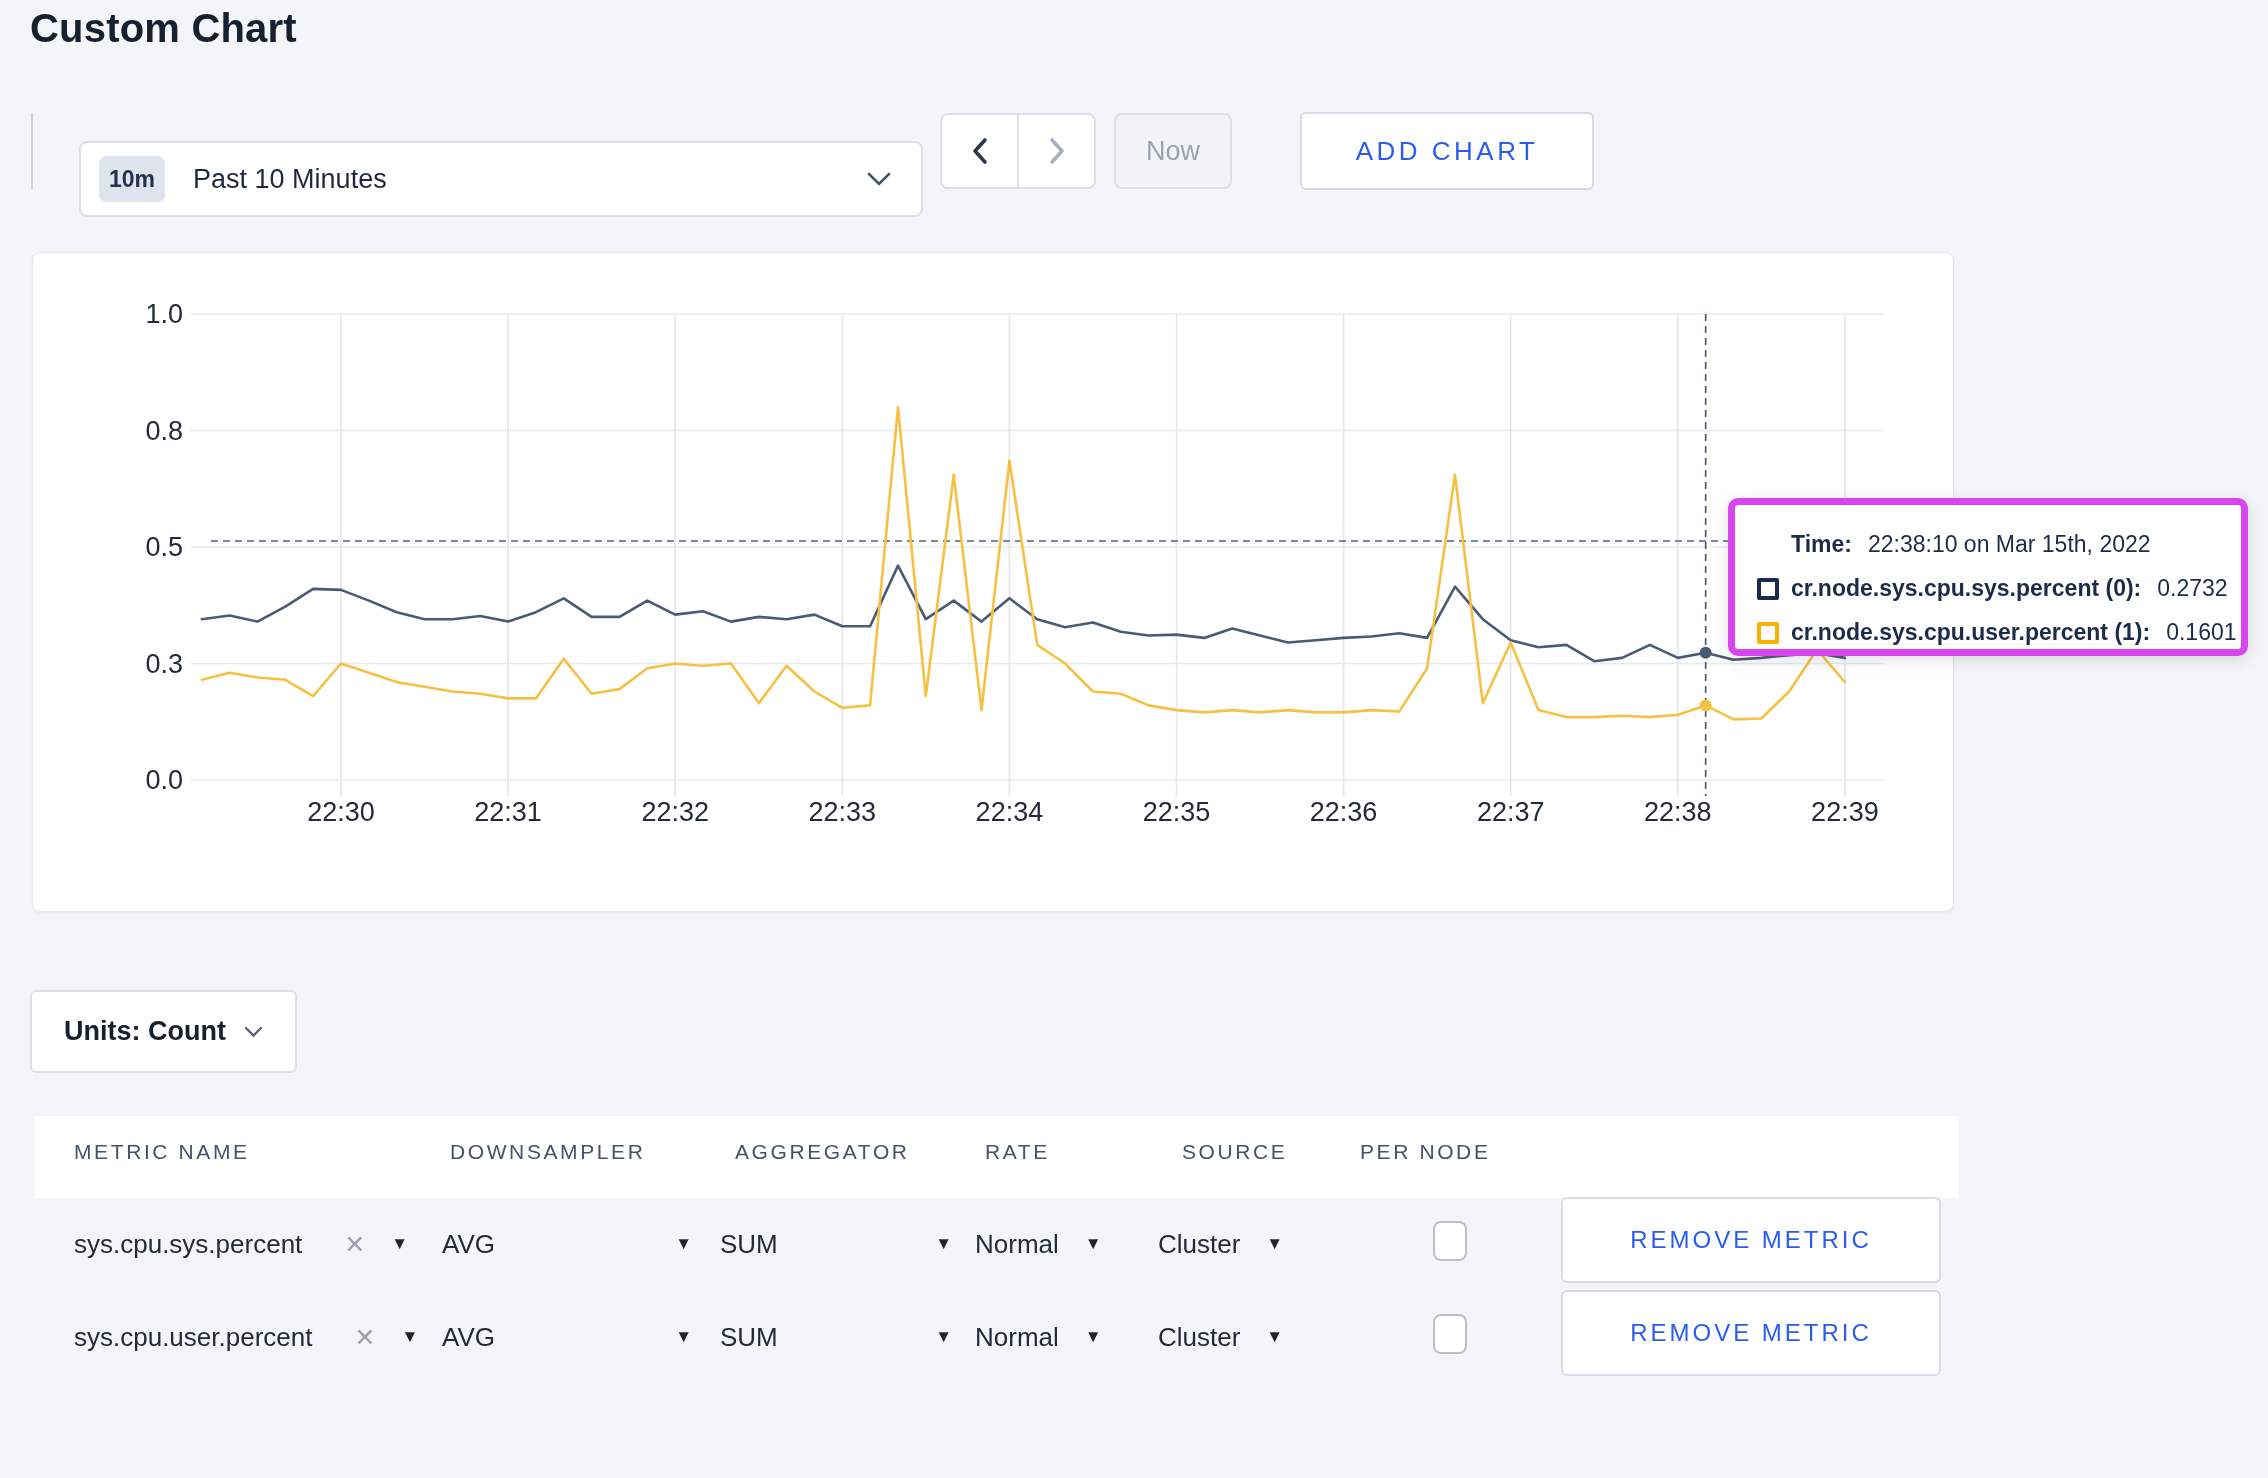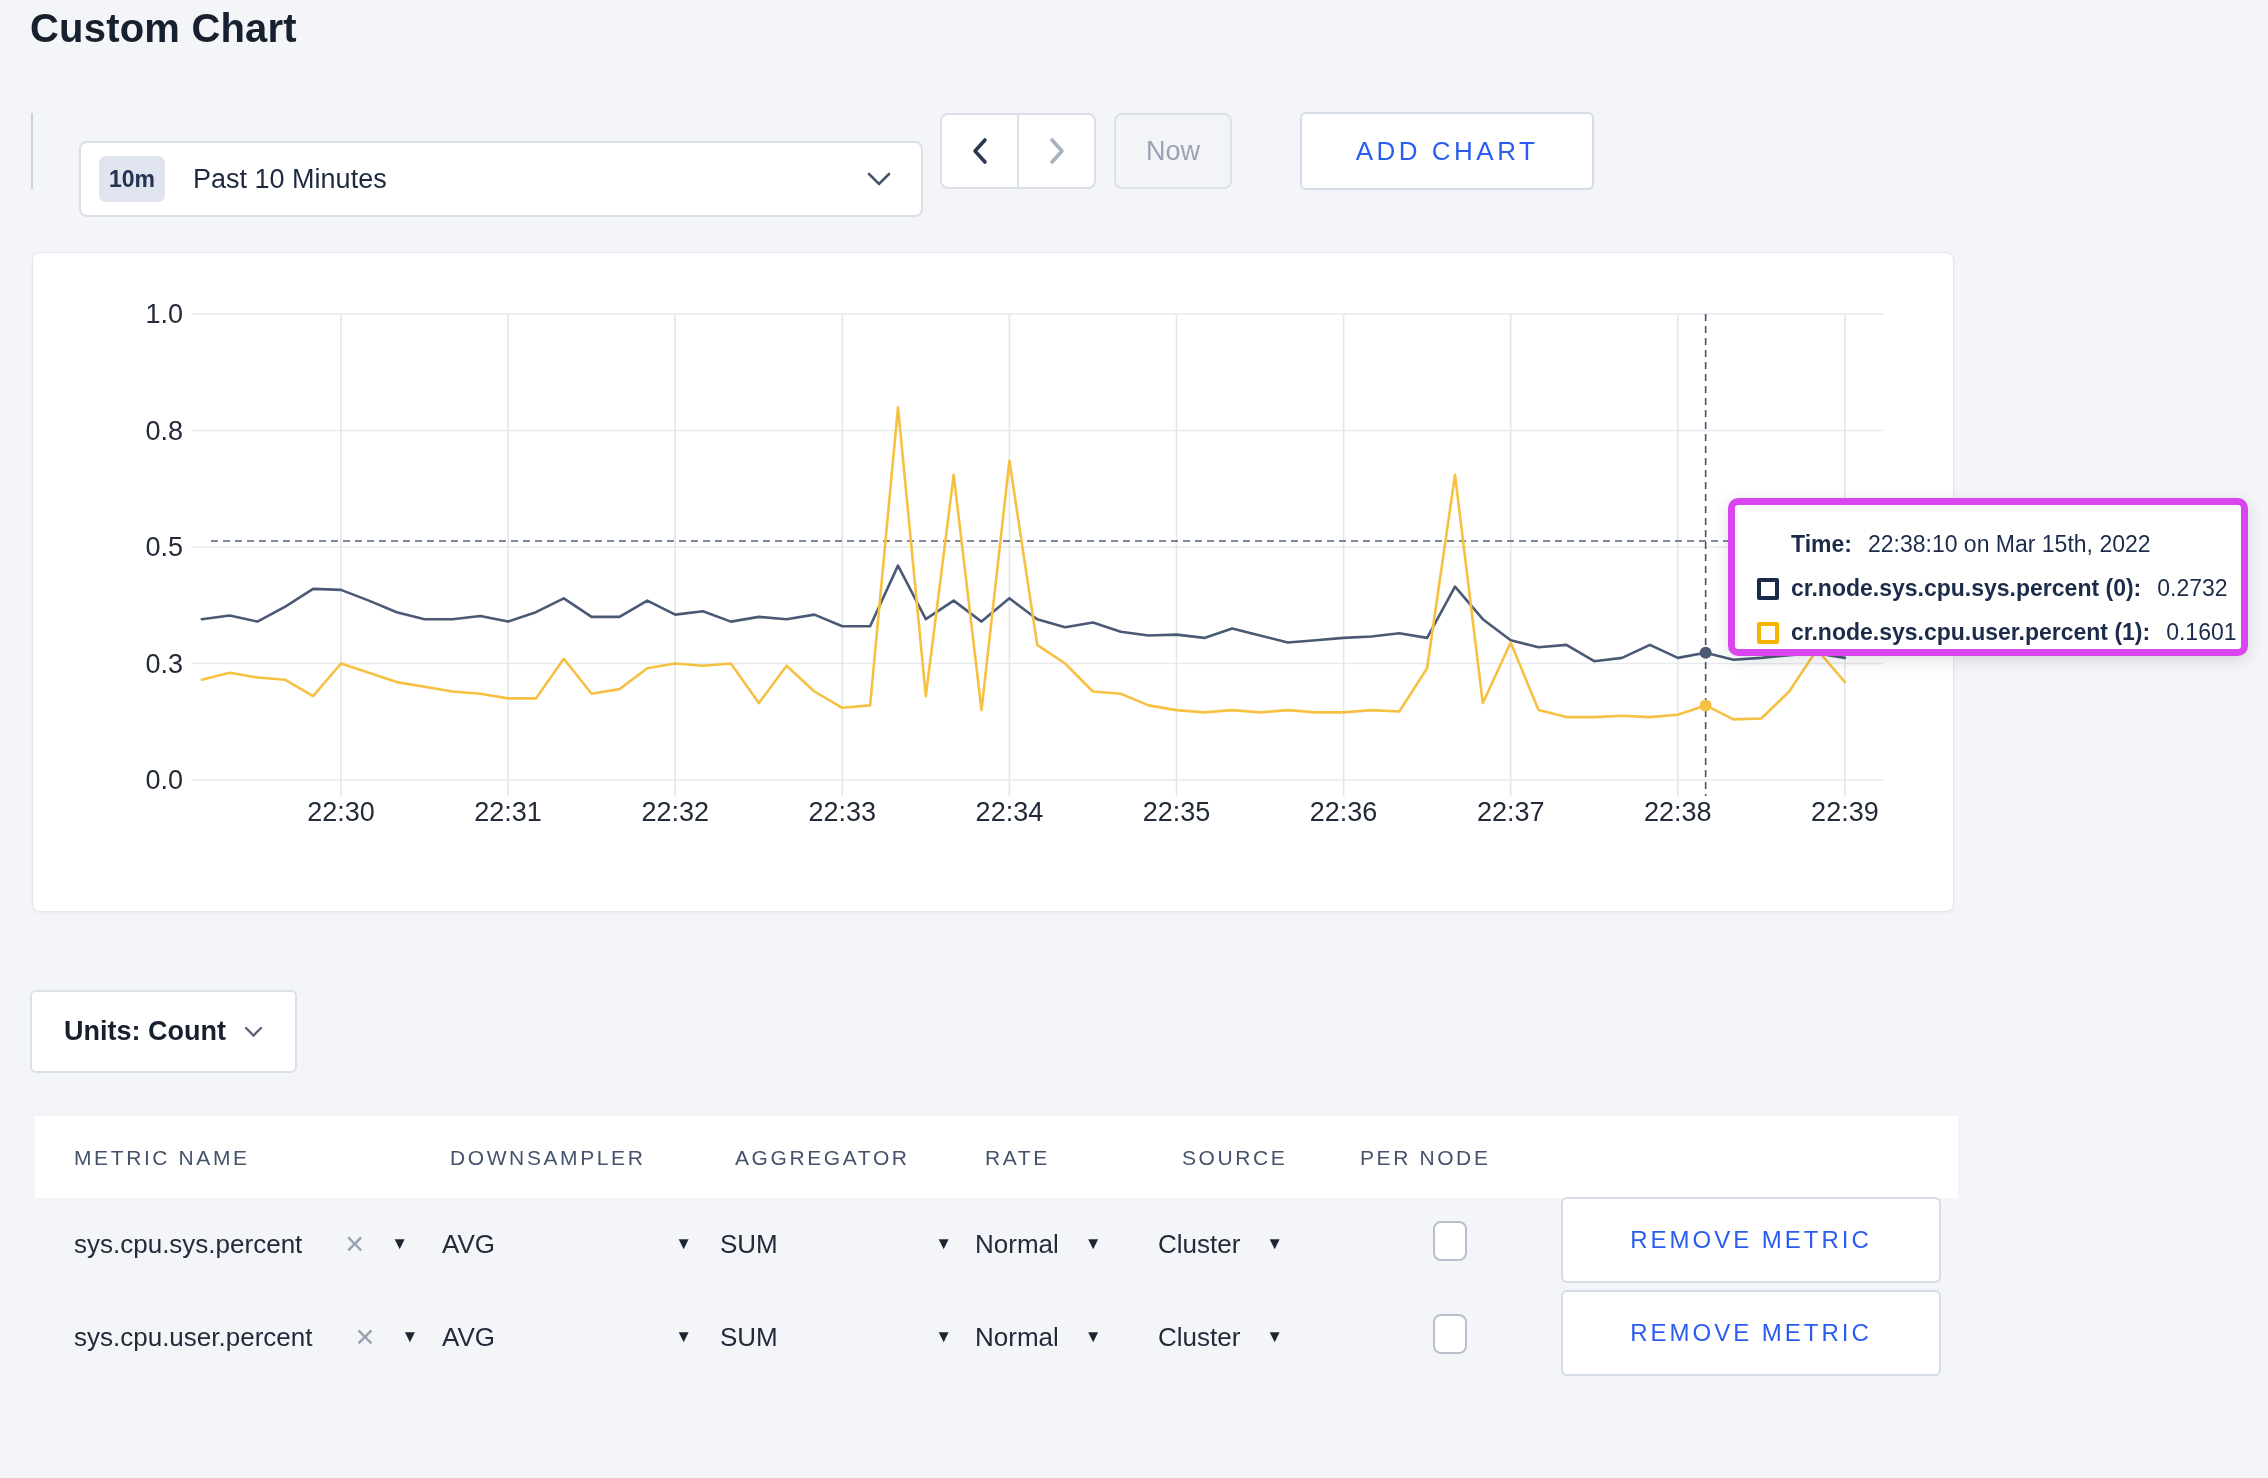--- a/index.html
+++ b/index.html
@@ -76,21 +76,21 @@
     font-size:27px; font-weight:bold; color:#17202e; cursor:pointer;
   }
   .btn-remove-chart { position:absolute; left:319px; top:990px; width:366px; height:83px; font-size:26px; }
   
   .mt-header {
     position:absolute; left:35px; top:1116px; width:1923px; height:82px;
     background:#fff;
   }
   .mt-header span {
     position:absolute; top:24px; font-size:21px; letter-spacing:2.6px;
-    color:#44536b; font-weight:500; white-space:nowrap;margin-top:6px;
+    color:#44536b; font-weight:500; white-space:nowrap;
   }
   .mt-row { position:absolute; left:35px; width:1923px; height:93px; }
   .mt-cell { position:absolute; top:50%; transform:translateY(-50%); font-size:26px; color:#222b3a; white-space:nowrap; }
   .x-icon { color:#98a1b0; font-size:25px; cursor:pointer; }
   .caret { font-size:17px; color:#1c2531; cursor:pointer; }
   .sel { display:flex; align-items:center; gap:26px; cursor:pointer; }
   .pn-checkbox {
     position:absolute; left:1398px; top:24px; width:34px; height:40px;
     appearance:none; -webkit-appearance:none; background:#fff;
     border:2px solid #b9c0cc; border-radius:8px; cursor:pointer;

